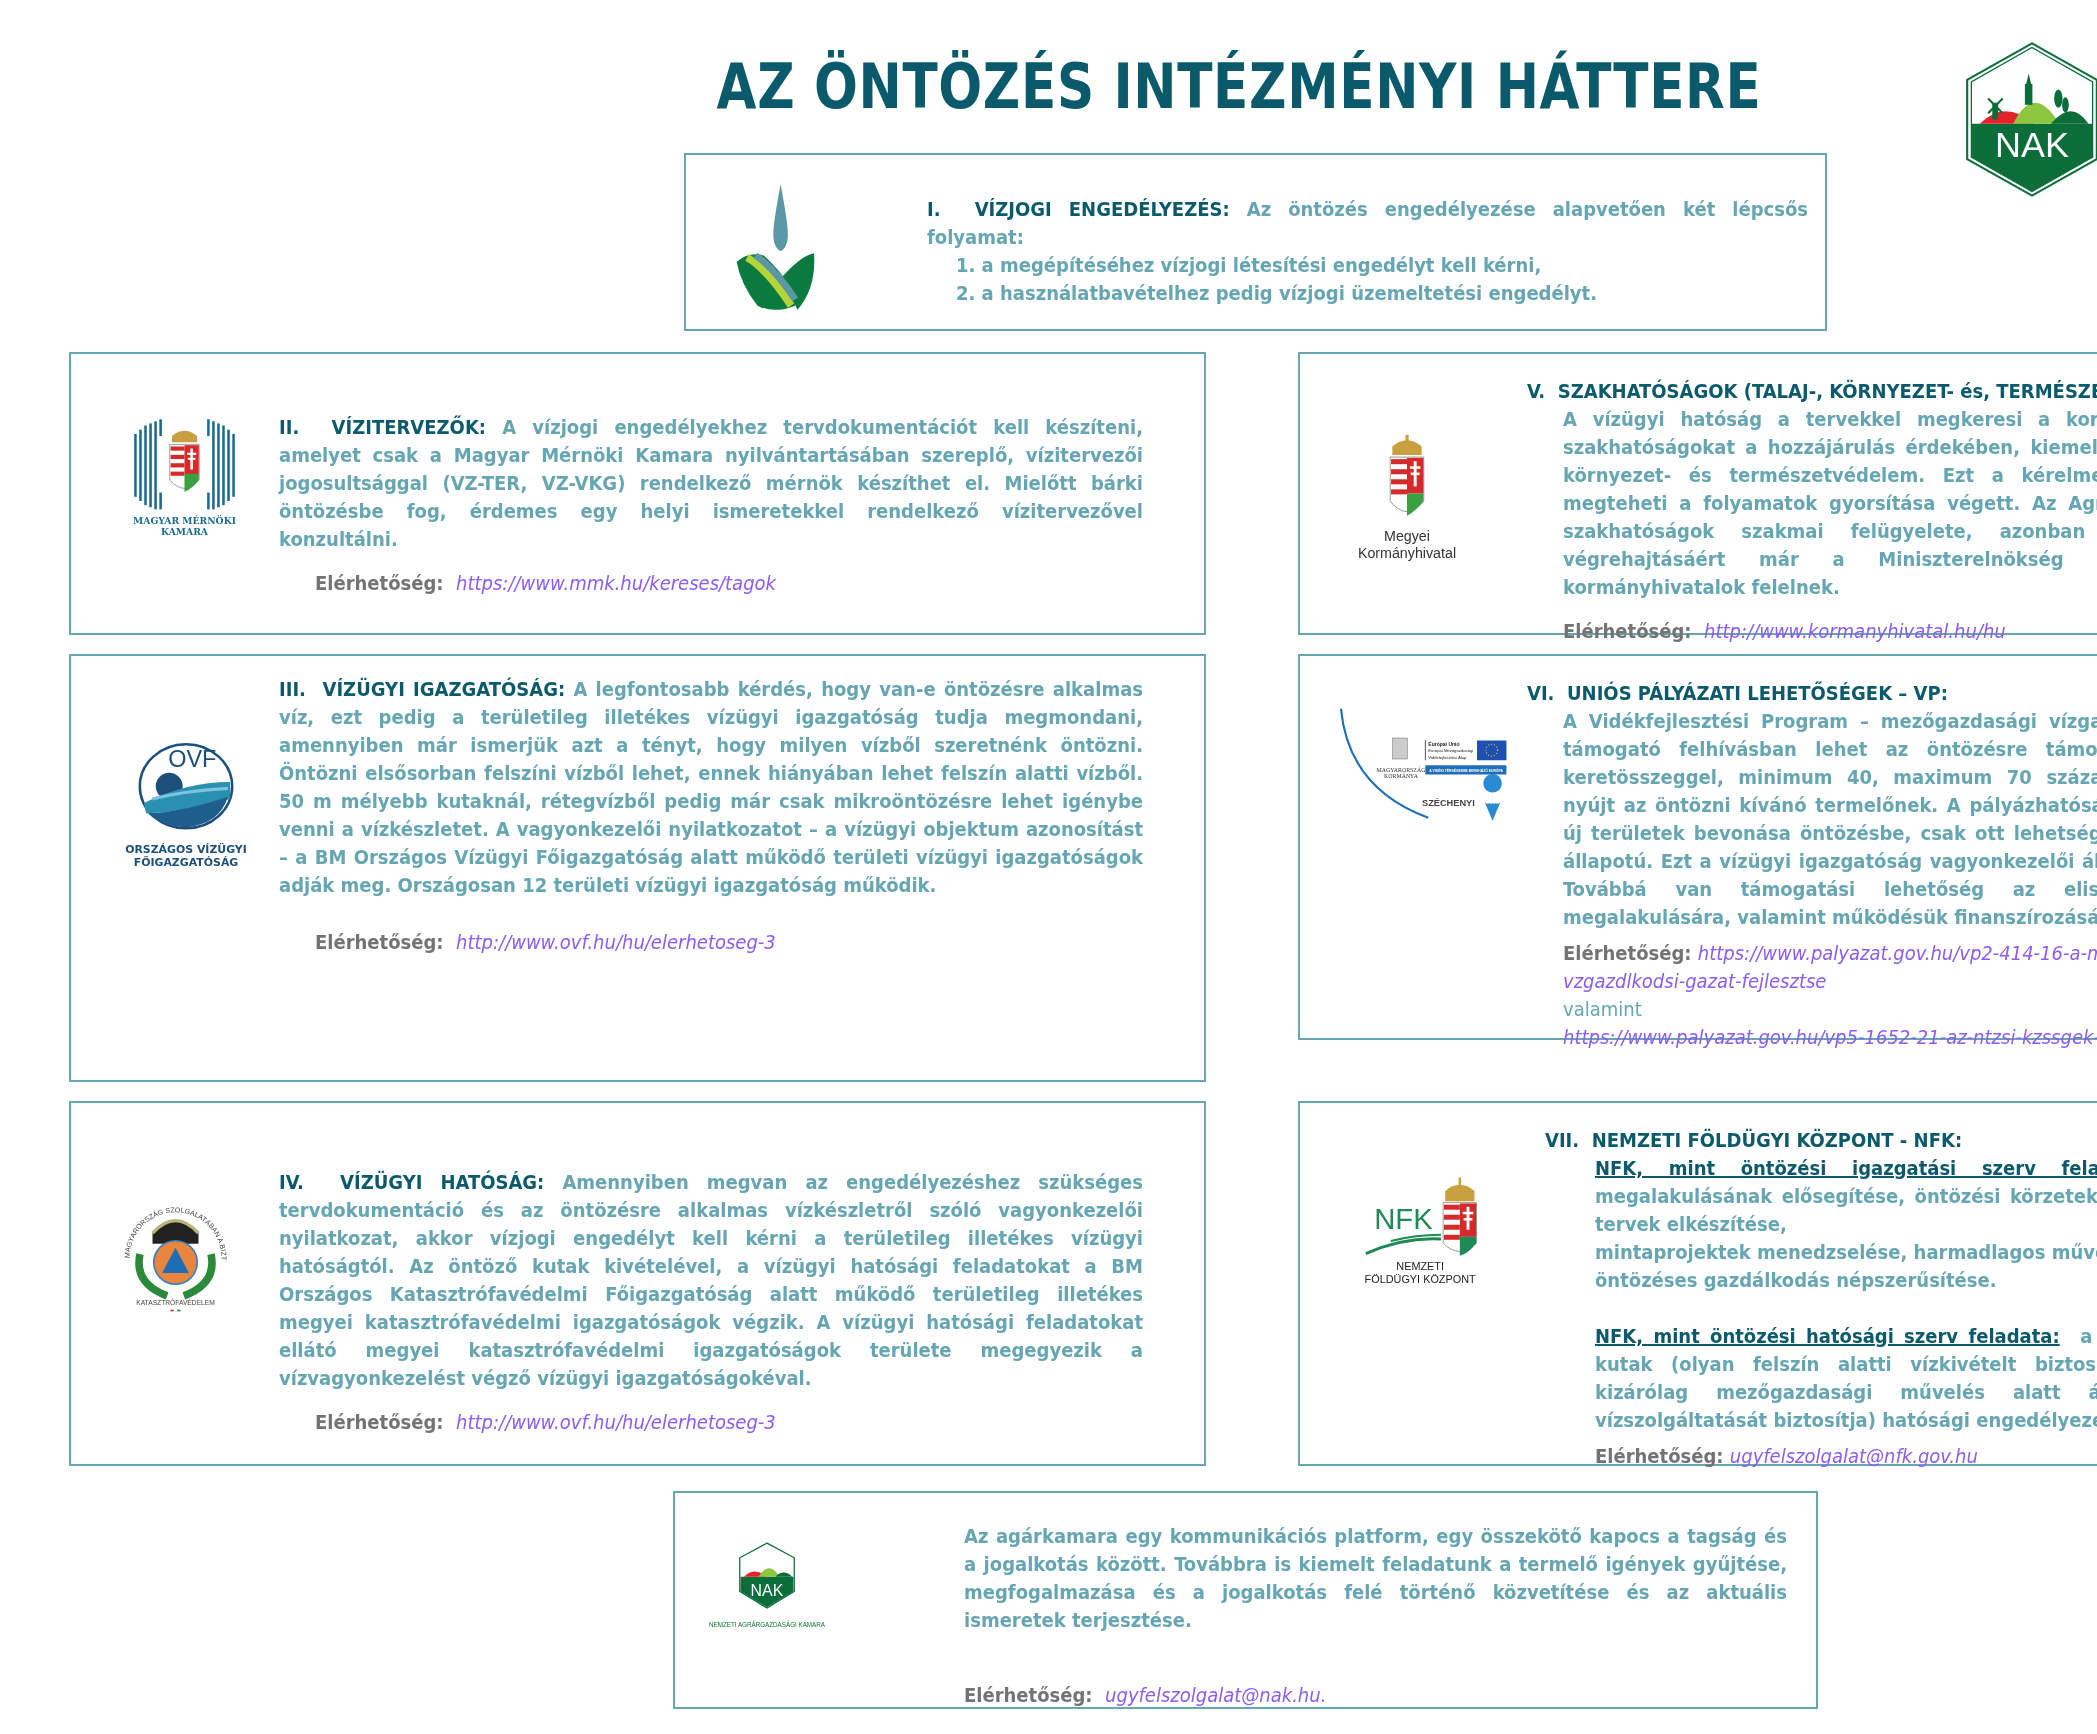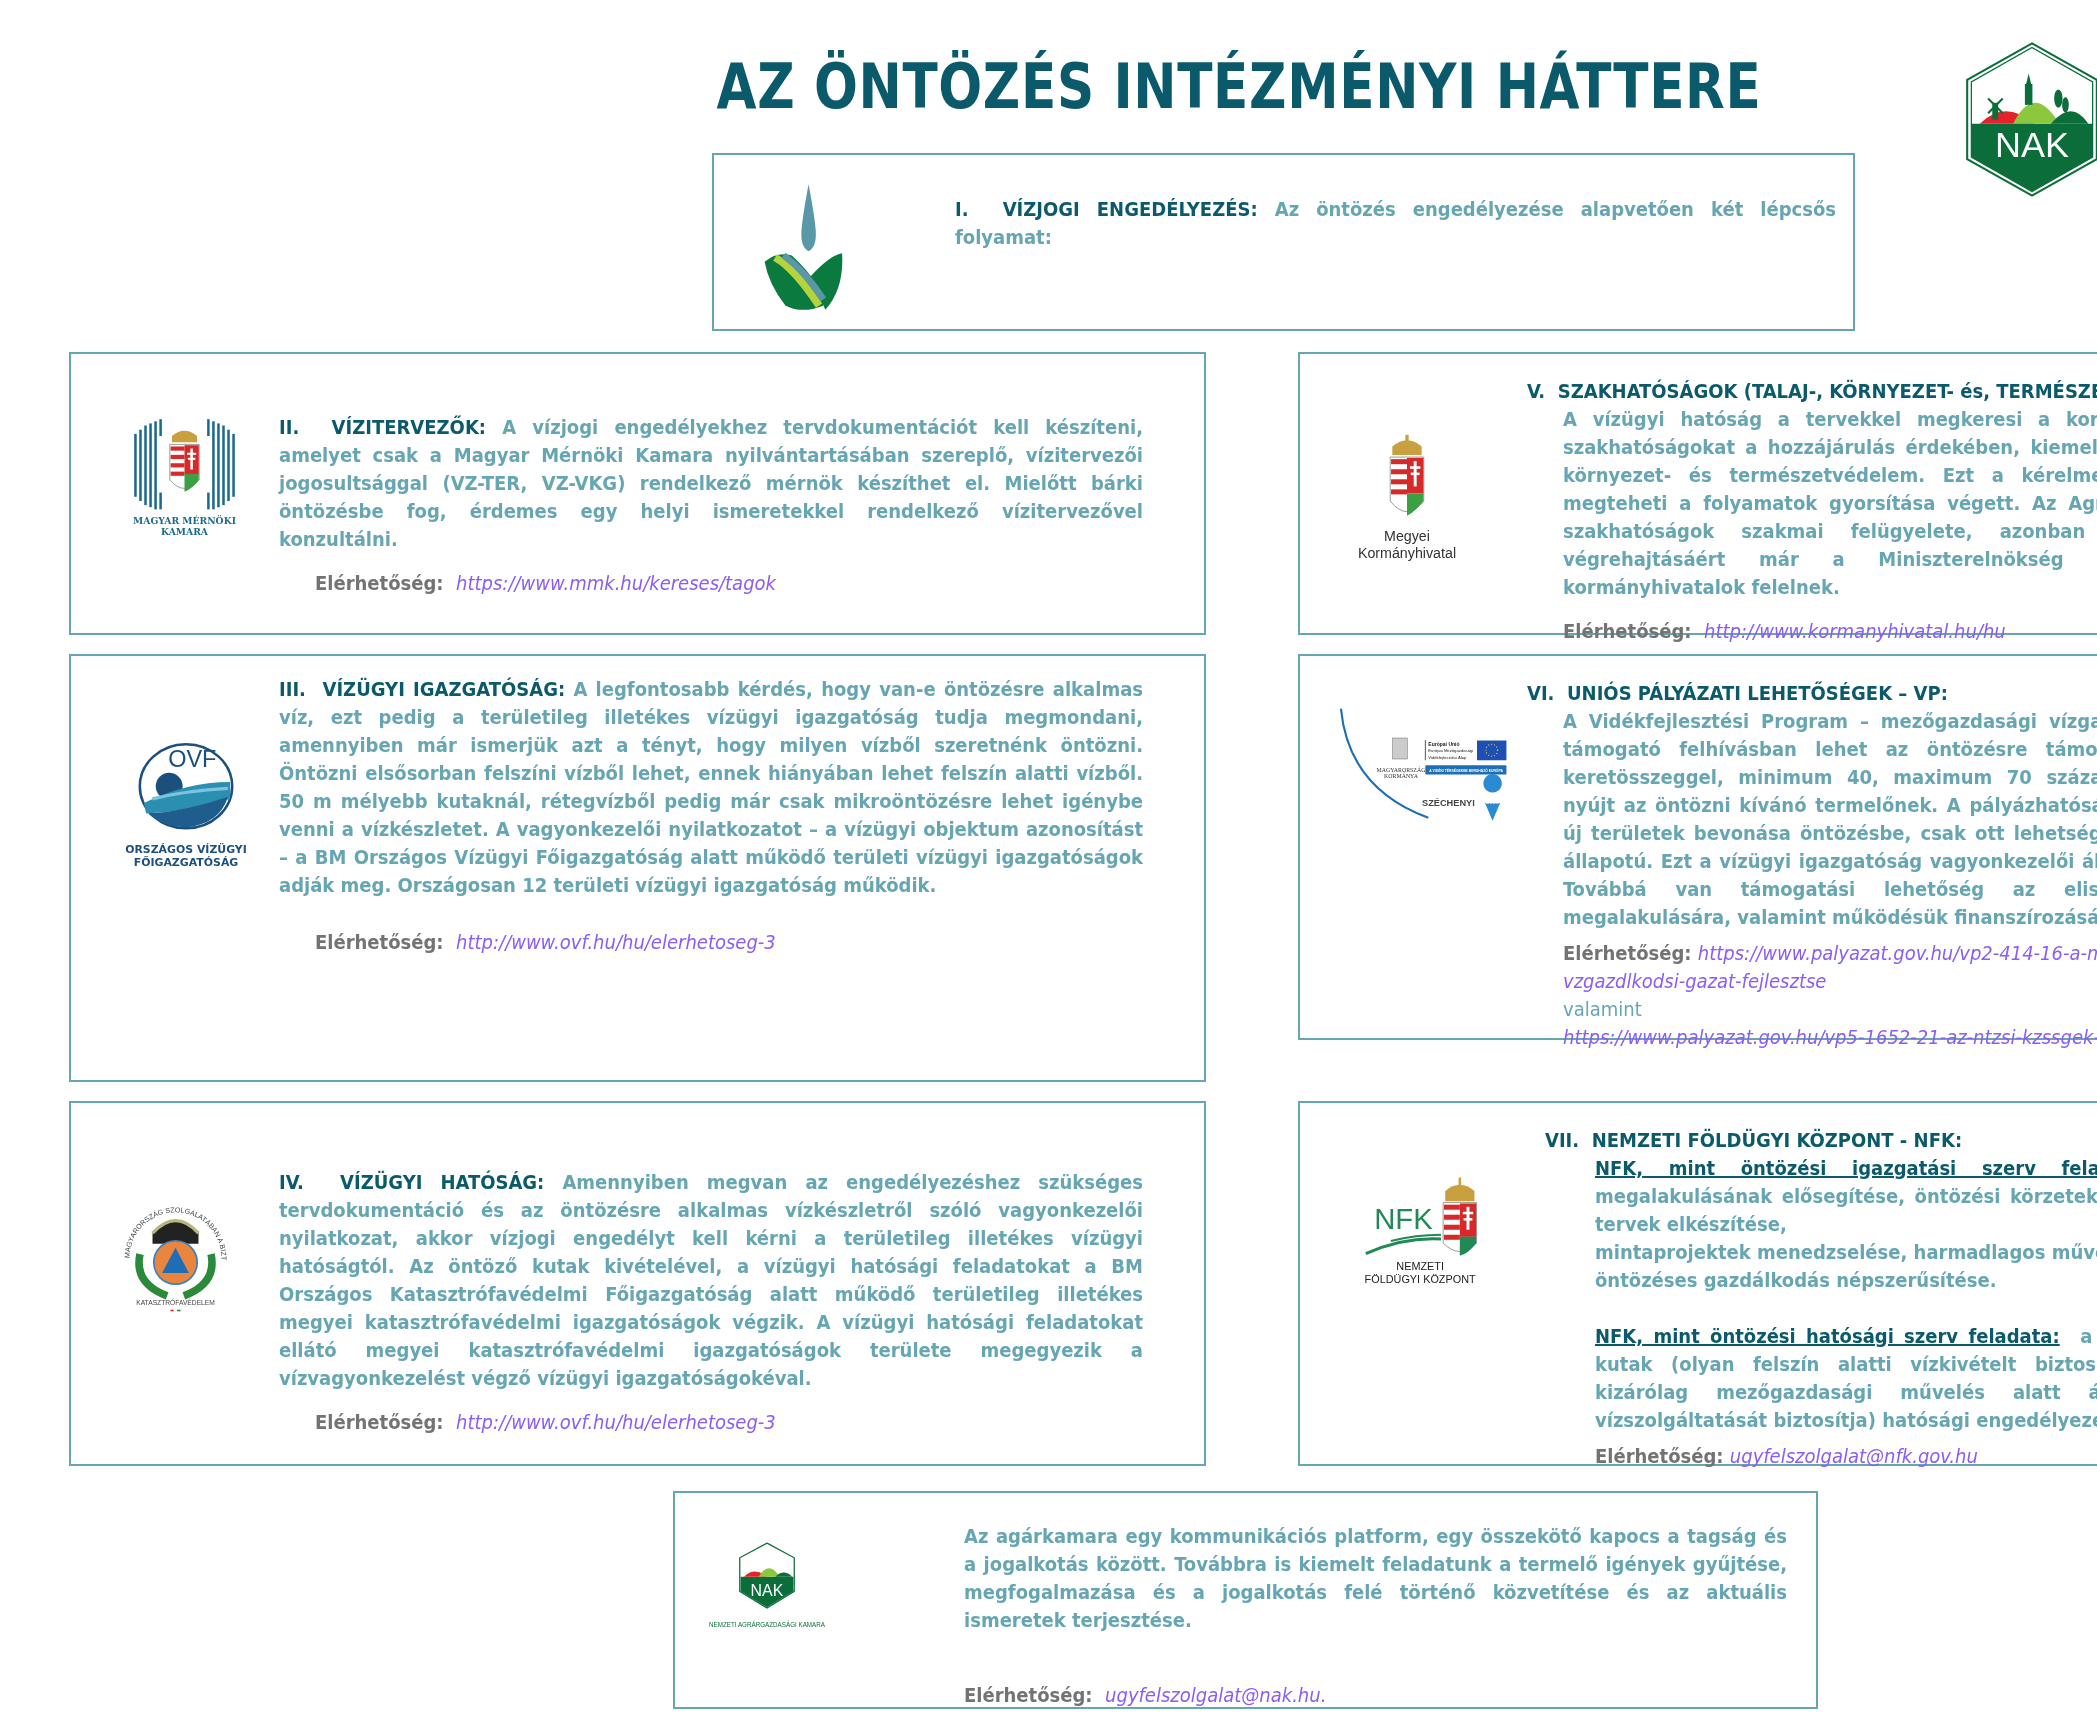--- a/index.html
+++ b/index.html
@@ -41,36 +41,40 @@
     <polygon points="157,80 163,105 151,105" fill="#0b6e3a"></polygon>
     <rect x="70" y="150" width="14" height="40" fill="#0b6e3a"></rect>
     <line x1="60" y1="140" x2="95" y2="175" stroke="#0b6e3a" stroke-width="5"></line>
     <line x1="95" y1="140" x2="60" y2="175" stroke="#0b6e3a" stroke-width="5"></line>
     <ellipse cx="228" cy="140" rx="10" ry="22" fill="#0b6e3a"></ellipse>
     <ellipse cx="245" cy="155" rx="8" ry="18" fill="#0b6e3a"></ellipse>
     <text x="165" y="280" text-anchor="middle" font-family="Liberation Sans, sans-serif" font-size="86" fill="#fff">NAK</text>
   </svg>
 </div>
 
-<div class="box" style="left:712px;top:153px;width:1143px;height:178px;">
+<div class="box" style="left:684px;top:153px;width:1143px;height:178px;">
   <div class="logo" style="left:38px;top:25px;">
     <svg width="109" height="134" viewBox="0 0 260 320">
       <path d="M135,10 Q150,90 152,120 Q155,160 135,170 Q115,160 118,120 Q120,90 135,10 Z" fill="#5a98a8"></path>
       <path d="M140,230 Q185,180 215,175 Q220,260 175,310 Z" fill="#0a7a3e"></path>
       <path d="M30,195 Q60,170 95,180 Q170,250 170,300 Q120,320 80,300 Q40,250 30,195 Z" fill="#0a7a3e"></path>
       <path d="M55,185 Q100,210 160,300" stroke="#b5d33d" stroke-width="18" fill="none"></path>
       <path d="M75,180 Q125,215 170,285" stroke="#5a98a8" stroke-width="16" fill="none"></path>
     </svg>
   </div>
   <div class="content" style="left:241px;top:40px;width:881px;">
     <div>
       <span class="num">I.</span>&nbsp;
       <span class="head">VÍZJOGI ENGEDÉLYEZÉS:</span>
       <span>Az öntözés engedélyezése alapvetően két lépcsős folyamat:</span>
     </div>
+    <ul class="list">
+      <li>1.  a megépítéséhez vízjogi létesítési engedélyt kell kérni,</li>
+      <li>2.  a használatbavételhez pedig vízjogi üzemeltetési engedélyt.</li>
+    </ul>
   </div>
 </div>
 
 <div class="box" style="left:69px;top:352px;width:1137px;height:283px;">
   <div class="logo" style="left:59px;top:63px;">
     <svg width="109" height="126" viewBox="0 0 260 300">
       <g fill="#1a6a8c">
         <rect x="10" y="40" width="6" height="150"></rect>
           <rect x="22" y="30" width="6" height="170"></rect>
         <rect x="34" y="20" width="6" height="190"></rect>

